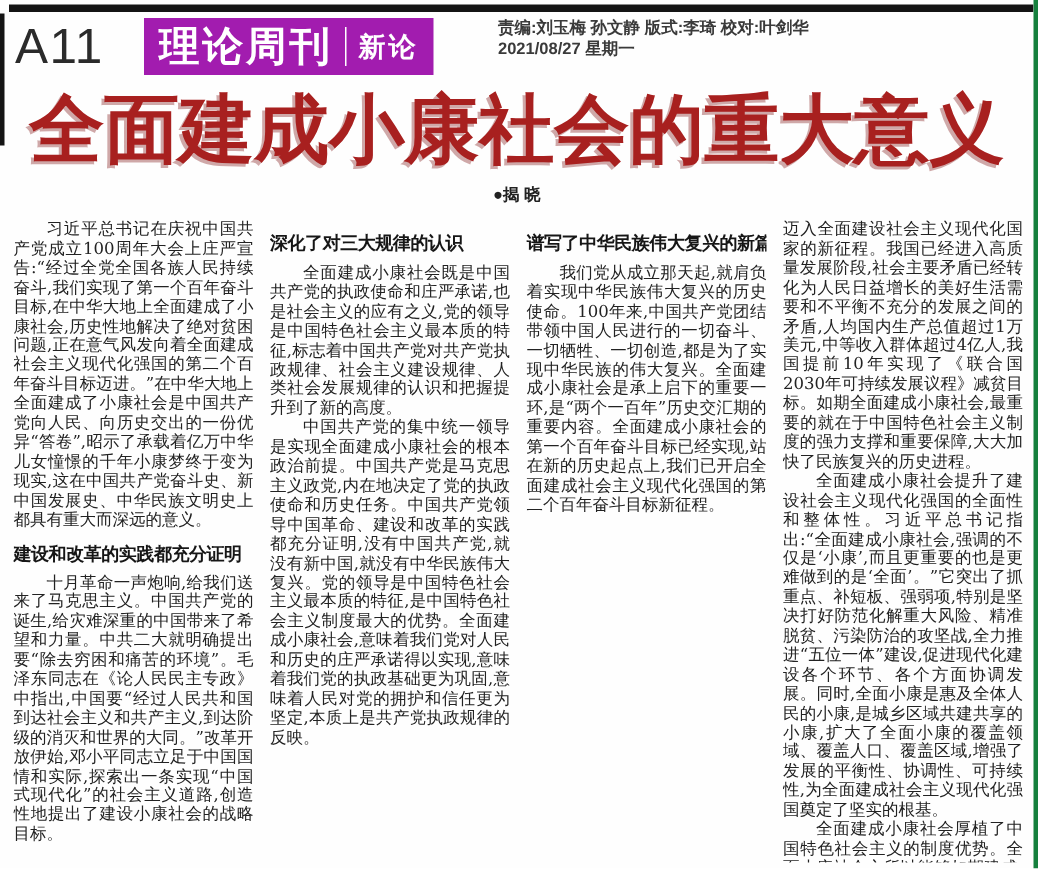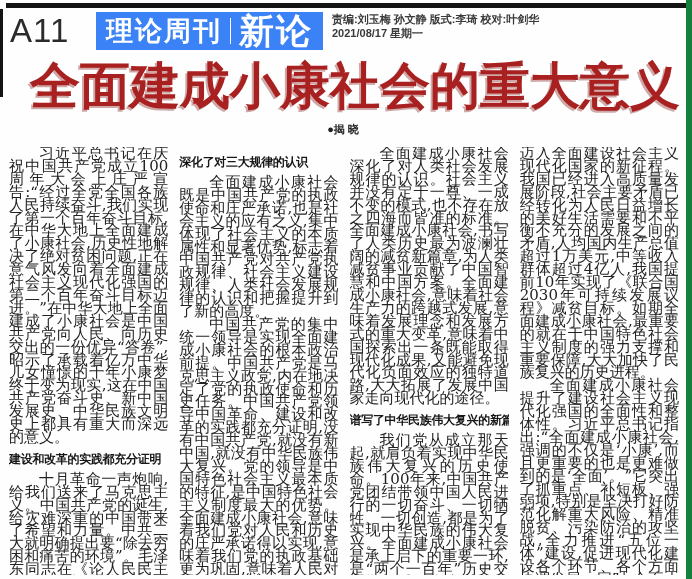--- a/index.html
+++ b/index.html
@@ -4,21 +4,21 @@
 <style>
   html,body{margin:0;padding:0;background:#ffffff;}
   .page{
     position:relative;
     width:692px;height:579px;
     background:#fefefe;
     overflow:hidden;
     font-family:"DejaVu Serif","Liberation Serif",serif;
     color:#1c1c1c;
     box-sizing:border-box;
-    border-right:6px solid #15803d;
+    border-right:3px solid #15803d;
   }
   
   .top-rule{position:absolute;top:3px;left:6px;right:0;height:5px;background:#141414;}
   .left-mark{position:absolute;top:9px;left:0;width:3px;height:88px;background:#141414;}
 
   
   .header{position:absolute;top:12px;left:10px;right:6px;height:40px;}
   .page-num{
     position:absolute;left:0;top:0;
     font-family:"Liberation Sans","DejaVu Sans",sans-serif;
@@ -26,31 +26,31 @@
   }
   .section-box{
     position:absolute;left:86px;top:0;height:38px;
     background:#59595b;color:#ffffff;
     display:flex;align-items:center;
     padding:0 10px;
     font-family:"Liberation Sans","DejaVu Sans",sans-serif;
   }
   .section-box .t1{font-size:27px;font-weight:600;letter-spacing:2px;}
   .section-box .sep{width:1px;height:26px;background:#ffffff;margin:0 8px;}
-  .section-box .t2{font-size:35px;font-weight:600;letter-spacing:2px;}
+  .section-box .t2{font-size:18px;font-weight:600;letter-spacing:2px;}
   .credits{
     position:absolute;left:322px;top:0;
     font-family:"Liberation Sans","DejaVu Sans",sans-serif;
     font-size:11px;font-weight:700;color:#3a3a3a;line-height:14px;
   }
 
   
   .headline{
     position:absolute;top:57px;left:6px;right:6px;
-    text-align:right;
+    text-align:center;
     font-weight:900;
     font-size:50px;line-height:58px;
     letter-spacing:0px;
     white-space:nowrap;
     text-shadow:-2px 2px 0 rgba(120,10,10,0.35);
     font-family:Liberation Serif, serif;
   }
   .byline{
     position:absolute;top:122px;left:0;right:0;
     text-align:center;
@@ -63,21 +63,21 @@
     position:absolute;top:147px;left:9px;right:7px;bottom:4px;
     display:flex;gap:11px;
   }
   .col{
     flex:1 1 0;
     overflow:hidden;
     text-align:justify;
   }
   .col p{
     margin:0;
-    font-size:15px;
+    font-size:11px;
     line-height:12.9px;
     text-indent:2em;
     color:#222222;
   }
   .col p.noindent{text-indent:0;}
   .col h2{
     margin:7px 0 5px 0;
     font-family:Liberation Sans, sans-serif;
     font-weight:700;
     font-size:12px;
@@ -89,47 +89,46 @@
 </style>
 </head>
 <body>
 
 <div class="page">
   <div class="top-rule" style="background: rgb(20, 20, 20);"></div>
   <div class="left-mark" style="background: rgb(20, 20, 20);"></div>
 
   <div class="header">
     <div class="page-num">A11</div>
-    <div class="section-box" style="background: #3b82f6;">
+    <div class="section-box" style="background: #a21caf;">
       <span class="t1">理论周刊</span>
       <span class="sep"></span>
       <span class="t2">新论</span>
     </div>
     <div class="credits">
       <div>责编:刘玉梅 孙文静 版式:李琦 校对:叶剑华</div>
-      <div>2021/08/17 星期一</div>
+      <div>2021/08/27 星期一</div>
     </div>
   </div>
 
   <div class="headline" style="color: rgb(168, 32, 31);">全面建成小康社会的重大意义</div>
   <div class="byline">●揭 晓</div>
 
   <div class="columns">
       <div class="col">
         <p>习近平总书记在庆祝中国共产党成立100周年大会上庄严宣告:“经过全党全国各族人民持续奋斗,我们实现了第一个百年奋斗目标,在中华大地上全面建成了小康社会,历史性地解决了绝对贫困问题,正在意气风发向着全面建成社会主义现代化强国的第二个百年奋斗目标迈进。”在中华大地上全面建成了小康社会是中国共产党向人民、向历史交出的一份优异“答卷”,昭示了承载着亿万中华儿女憧憬的千年小康梦终于变为现实,这在中国共产党奋斗史、新中国发展史、中华民族文明史上都具有重大而深远的意义。</p>
         <h2>建设和改革的实践都充分证明</h2>
         <p>十月革命一声炮响,给我们送来了马克思主义。中国共产党的诞生,给灾难深重的中国带来了希望和力量。中共二大就明确提出要“除去穷困和痛苦的环境”。毛泽东同志在《论人民民主专政》中指出,中国要“经过人民共和国到达社会主义和共产主义,到达阶级的消灭和世界的大同。”改革开放伊始,邓小平同志立足于中国国情和实际,探索出一条实现“中国式现代化”的社会主义道路,创造性地提出了建设小康社会的战略目标。</p>
       </div>
       <div class="col">
         <h2>深化了对三大规律的认识</h2>
-        <p>全面建成小康社会既是中国共产党的执政使命和庄严承诺,也是社会主义的应有之义,集中体现了社会主义的本质属性和显著优势,标志着中国共产党对共产党执政规律、社会主义建设规律、人类社会发展规律的认识和把握提升到了新的高度。</p>
+        <p>全面建成小康社会既是中国共产党的执政使命和庄严承诺,也是社会主义的应有之义,党的领导是中国特色社会主义最本质的特征,标志着中国共产党对共产党执政规律、社会主义建设规律、人类社会发展规律的认识和把握提升到了新的高度。</p>
         <p>中国共产党的集中统一领导是实现全面建成小康社会的根本政治前提。中国共产党是马克思主义政党,内在地决定了党的执政使命和历史任务。中国共产党领导中国革命、建设和改革的实践都充分证明,没有中国共产党,就没有新中国,就没有中华民族伟大复兴。党的领导是中国特色社会主义最本质的特征,是中国特色社会主义制度最大的优势。全面建成小康社会,意味着我们党对人民和历史的庄严承诺得以实现,意味着我们党的执政基础更为巩固,意味着人民对党的拥护和信任更为坚定,本质上是共产党执政规律的反映。</p>
       </div>
       <div class="col">
-        <p>全面建成小康社会深化了对人类社会发展规律的认识。社会主义并没有定于一尊、一成不变的模式,也不存在放之四海而皆准的标准。全面建成小康社会,书写了人类历史最为波澜壮阔的减贫新篇章,为人类减贫事业贡献了中国智慧和中国方案。全面建成小康社会,意味着社会生产力的跨越式发展,意味着发展理念和发展方式的重大变革,意味着中国探索出一条既能取得现代化成果,又能避免现代化负面效应的独特道路,大大拓展了发展中国家走向现代化的途径。</p>
         <h2>谱写了中华民族伟大复兴的新篇章</h2>
         <p>我们党从成立那天起,就肩负着实现中华民族伟大复兴的历史使命。100年来,中国共产党团结带领中国人民进行的一切奋斗、一切牺牲、一切创造,都是为了实现中华民族的伟大复兴。全面建成小康社会是承上启下的重要一环,是“两个一百年”历史交汇期的重要内容。全面建成小康社会的第一个百年奋斗目标已经实现,站在新的历史起点上,我们已开启全面建成社会主义现代化强国的第二个百年奋斗目标新征程。</p>
       </div>
       <div class="col">
         <p class="noindent">迈入全面建设社会主义现代化国家的新征程。我国已经进入高质量发展阶段,社会主要矛盾已经转化为人民日益增长的美好生活需要和不平衡不充分的发展之间的矛盾,人均国内生产总值超过1万美元,中等收入群体超过4亿人,我国提前10年实现了《联合国2030年可持续发展议程》减贫目标。如期全面建成小康社会,最重要的就在于中国特色社会主义制度的强力支撑和重要保障,大大加快了民族复兴的历史进程。</p>
         <p>全面建成小康社会提升了建设社会主义现代化强国的全面性和整体性。习近平总书记指出:“全面建成小康社会,强调的不仅是‘小康’,而且更重要的也是更难做到的是‘全面’。”它突出了抓重点、补短板、强弱项,特别是坚决打好防范化解重大风险、精准脱贫、污染防治的攻坚战,全力推进“五位一体”建设,促进现代化建设各个环节、各个方面协调发展。同时,全面小康是惠及全体人民的小康,是城乡区域共建共享的小康,扩大了全面小康的覆盖领域、覆盖人口、覆盖区域,增强了发展的平衡性、协调性、可持续性,为全面建成社会主义现代化强国奠定了坚实的根基。</p>
         <p>全面建成小康社会厚植了中国特色社会主义的制度优势。全面小康社会之所以能够如期建成,最重要的就在于中国特色社会主义制度的强力支撑和重要保障。如期全面建成小康社会,不仅充分证明和凸显中国特色社会主义制度和国家治理体系的优越性,也意味着各方面制度更加成熟更加定型。</p>
       </div>
     </div>
 </div>

